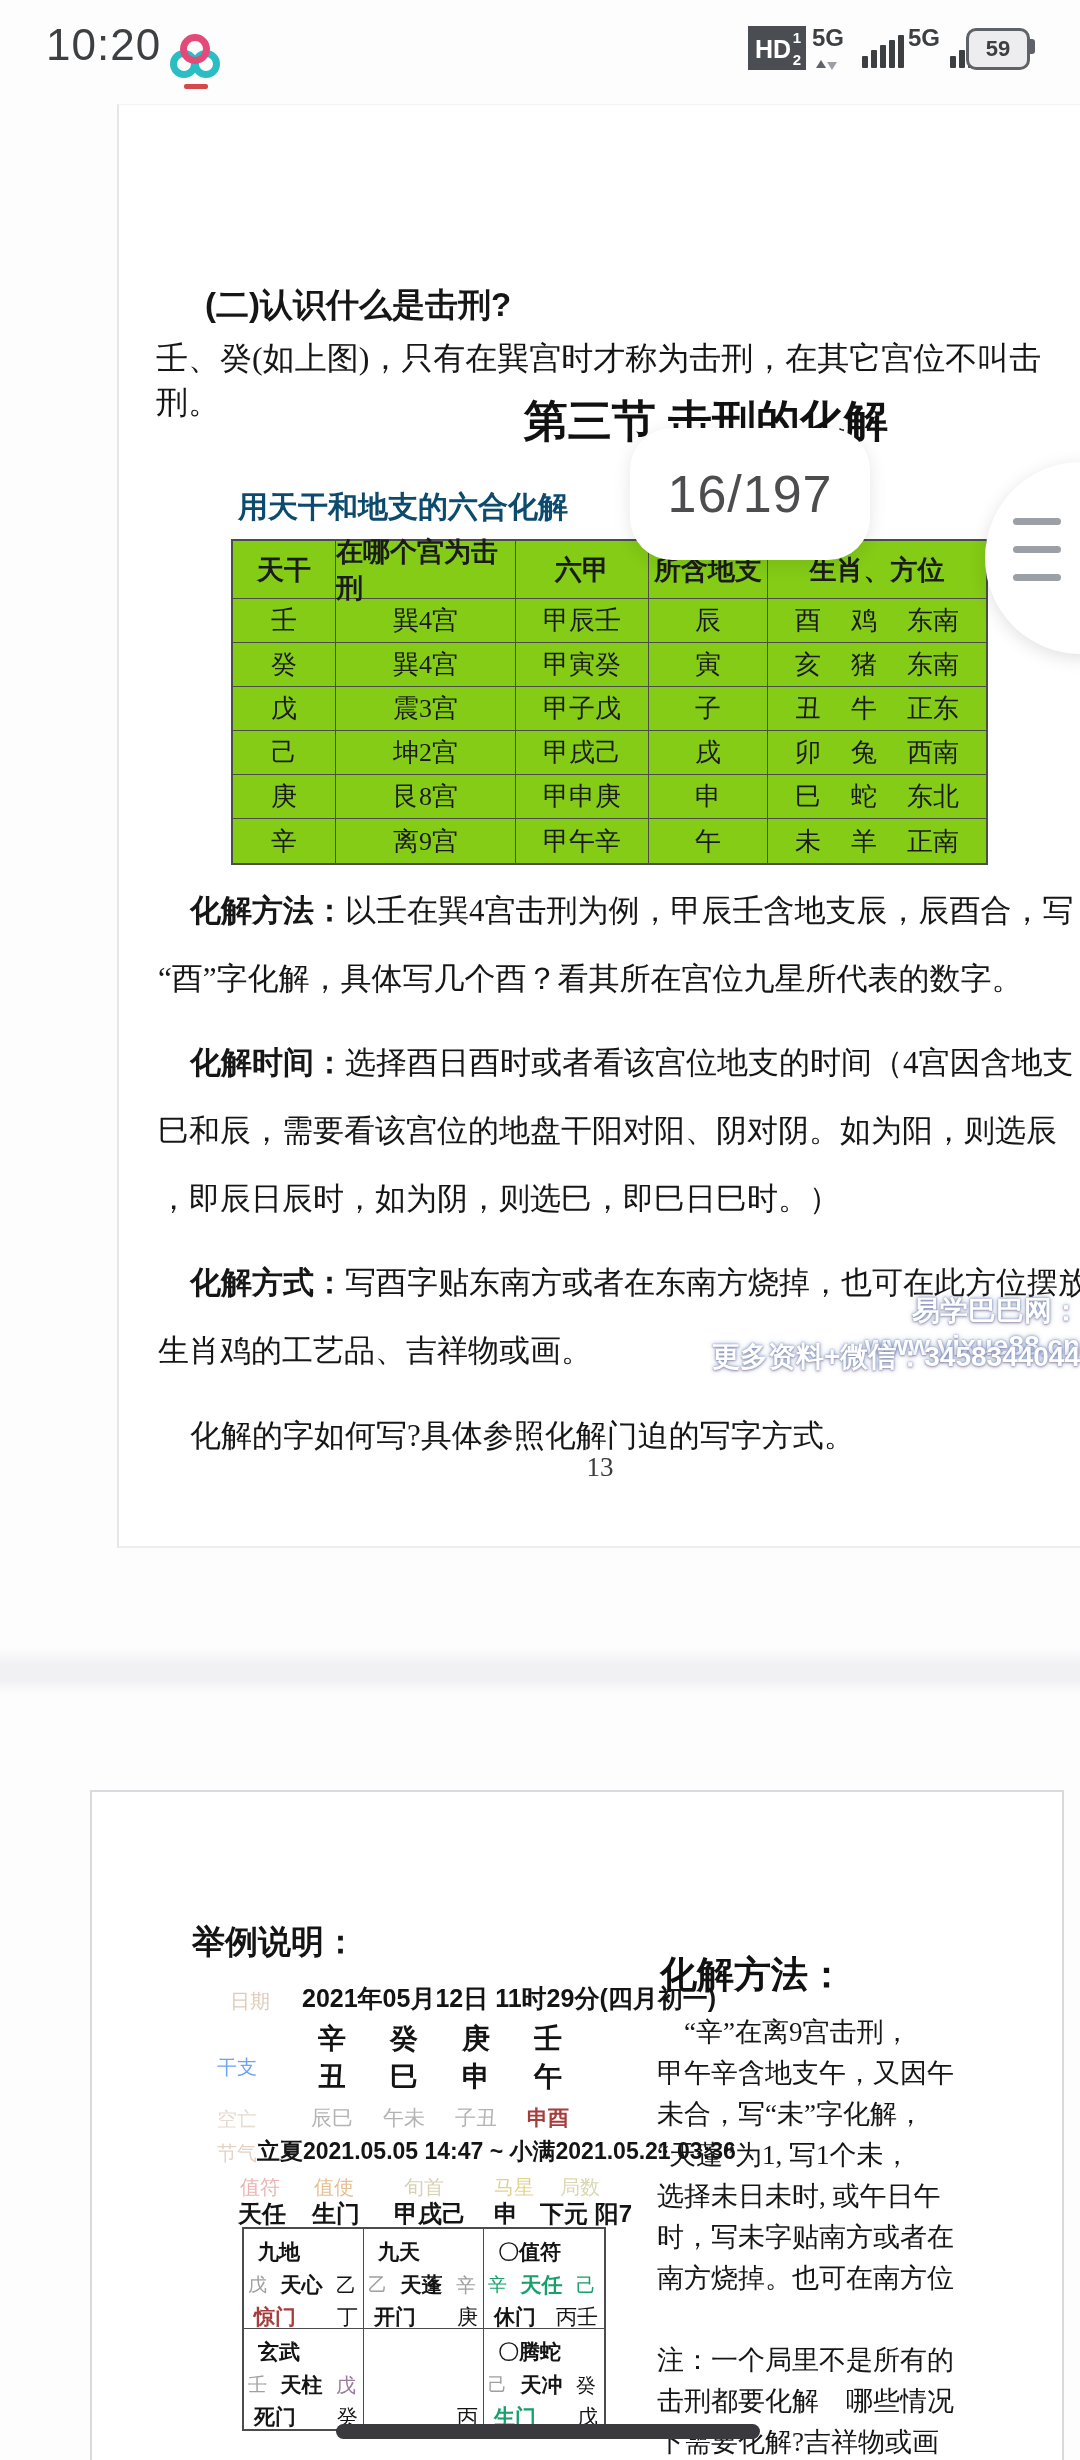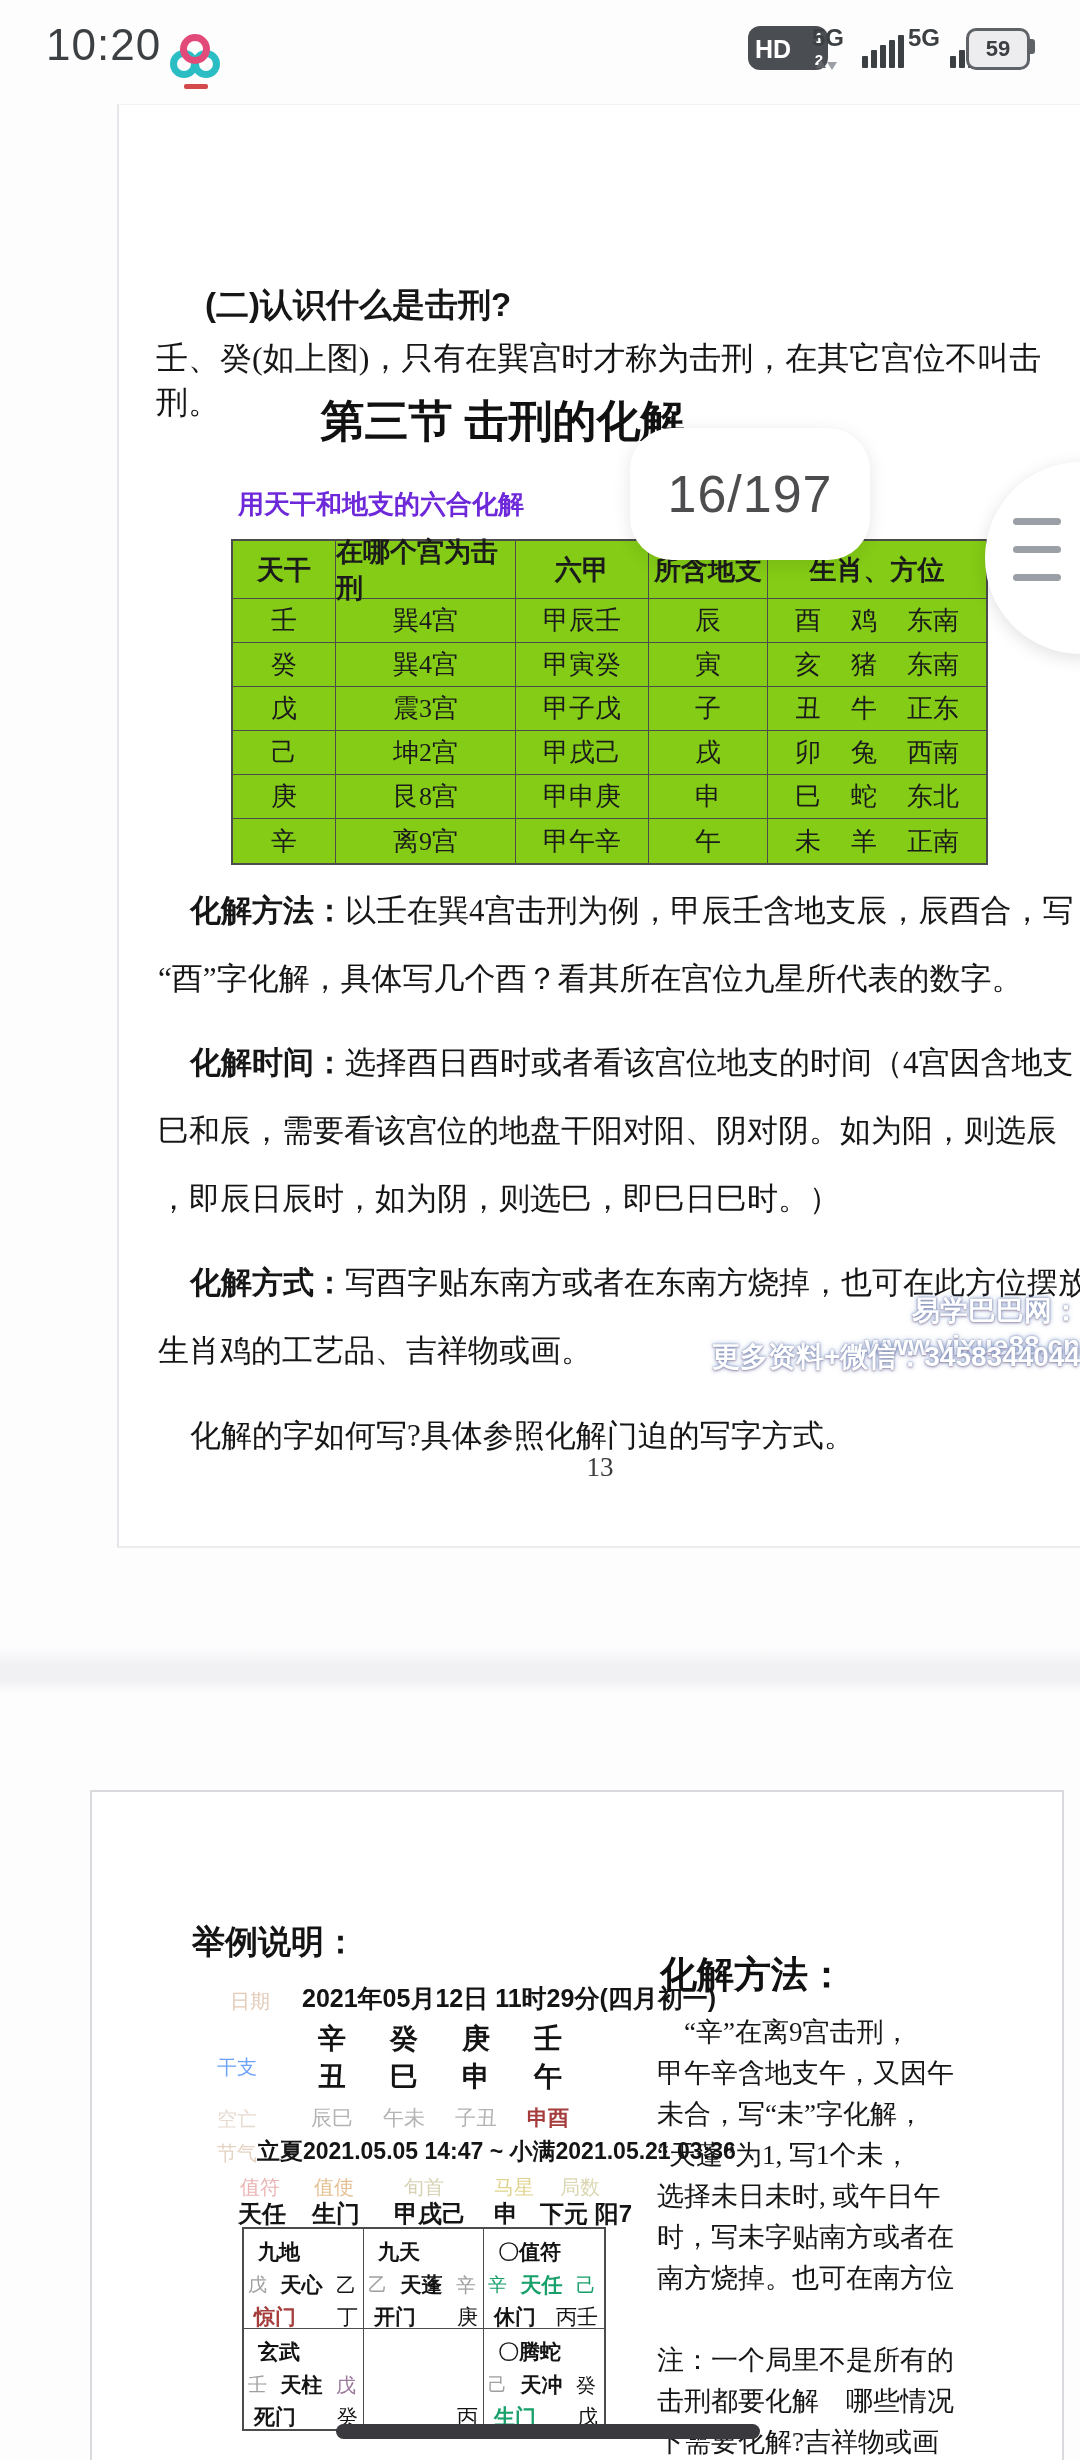--- a/index.html
+++ b/index.html
@@ -7,21 +7,21 @@
     font-family:"Liberation Sans",sans-serif;color:#1c1c1c;}
   
   .statusbar{position:absolute;left:0;top:0;width:1080px;height:100px;}
   .time{position:absolute;left:46px;top:20px;font-size:44px;color:#3d4043;letter-spacing:1px;}
   .appicon{position:absolute;left:170px;top:34px;width:54px;height:56px;}
   .ring{position:absolute;border-radius:50%;box-sizing:border-box;}
   .ring.teal-l{left:0;top:16px;width:28px;height:28px;border:7px solid #2bbdc4;}
   .ring.teal-r{left:22px;top:16px;width:28px;height:28px;border:7px solid #2bbdc4;}
   .ring.pink{left:10px;top:0;width:30px;height:30px;border:7px solid #e24a7a;}
   .appicon .dash{position:absolute;left:14px;top:50px;width:24px;height:5px;background:#d44a4a;border-radius:2px;}
-  .hdbadge{position:absolute;left:748px;top:26px;width:80px;height:44px;background:#4a4d52;border-radius:12px;color:#fff;}
+  .hdbadge{position:absolute;left:748px;top:26px;width:58px;height:44px;background:#4a4d52;border-radius:0;color:#fff;}
   .hdbadge .hd{position:absolute;left:7px;top:9px;font-size:25px;font-weight:bold;}
   .hdbadge .s1{position:absolute;right:5px;top:3px;font-size:15px;font-weight:bold;}
   .hdbadge .s2{position:absolute;right:5px;bottom:2px;font-size:15px;font-weight:bold;}
   .sig{position:absolute;top:24px;width:96px;height:48px;}
   .sig .sg{position:absolute;left:0;top:0;font-size:24px;font-weight:bold;color:#3d4043;}
   .bars{position:absolute;right:0;bottom:4px;width:46px;height:34px;}
   .bars i{position:absolute;bottom:0;width:6px;background:#3d4043;border-radius:1px;}
   .bars i:nth-child(1){left:0;height:12px;}
   .bars i:nth-child(2){left:9px;height:18px;}
   .bars i:nth-child(3){left:18px;height:23px;}
@@ -34,22 +34,22 @@
   .battery{position:absolute;left:966px;top:28px;width:70px;height:38px;}
   .batt-body{position:absolute;left:0;top:0;width:58px;height:36px;border:3px solid #5f6368;border-radius:10px;
     background:#ededf0;display:flex;align-items:center;justify-content:center;font-size:22px;font-weight:bold;color:#3d4043;}
   .batt-nub{position:absolute;left:63px;top:11px;width:6px;height:15px;background:#5f6368;border-radius:0 3px 3px 0;}
   
   .page1{position:absolute;left:117px;top:104px;width:963px;height:1441px;background:#ffffff;
     border-left:2px solid #e6e6ea;border-bottom:2px solid #ededf0;border-top:1px solid #f3f3f5;}
   .serif{font-family:"Liberation Serif",serif;}
   .sec-head{position:absolute;left:205px;top:283px;font-size:33px;font-weight:bold;color:#161616;}
   .intro{position:absolute;left:156px;top:337px;font-size:32px;color:#161616;}
-  .chapter{position:absolute;left:117px;top:392px;width:771px;text-align:center;font-size:44px;font-weight:bold;color:#111;}
-  .caption{position:absolute;left:238px;top:487px;font-size:26px;font-weight:bold;color:#6d28d9;}
+  .chapter{position:absolute;left:117px;top:392px;width:771px;text-align:right;font-size:44px;font-weight:bold;color:#111;}
+  .caption{position:absolute;left:238px;top:487px;font-size:30px;font-weight:bold;color:#0c4a6e;}
   .he-table{position:absolute;left:231px;top:539px;display:grid;
     grid-template-columns:103px 180px 133px 119px 218px;grid-template-rows:58px repeat(6,44px);
     border:2px solid #4c4c4c;background:#84cc16;font-family:"Liberation Serif",serif;}
   .he-table .cell{border-right:1.5px solid #4c4c4c;border-bottom:1.5px solid #4c4c4c;
     display:flex;align-items:center;justify-content:center;font-size:26px;color:#1b1b1b;}
   .he-table .cell.hd{font-weight:bold;font-size:27px;}
   .he-table .cell:nth-child(5n){border-right:none;}
   .he-table .cell.lastrow{border-bottom:none;}
   .he-table .gx{justify-content:space-around;padding:0 12px;}
   .para-line{position:absolute;font-size:31px;color:#161616;white-space:nowrap;}

